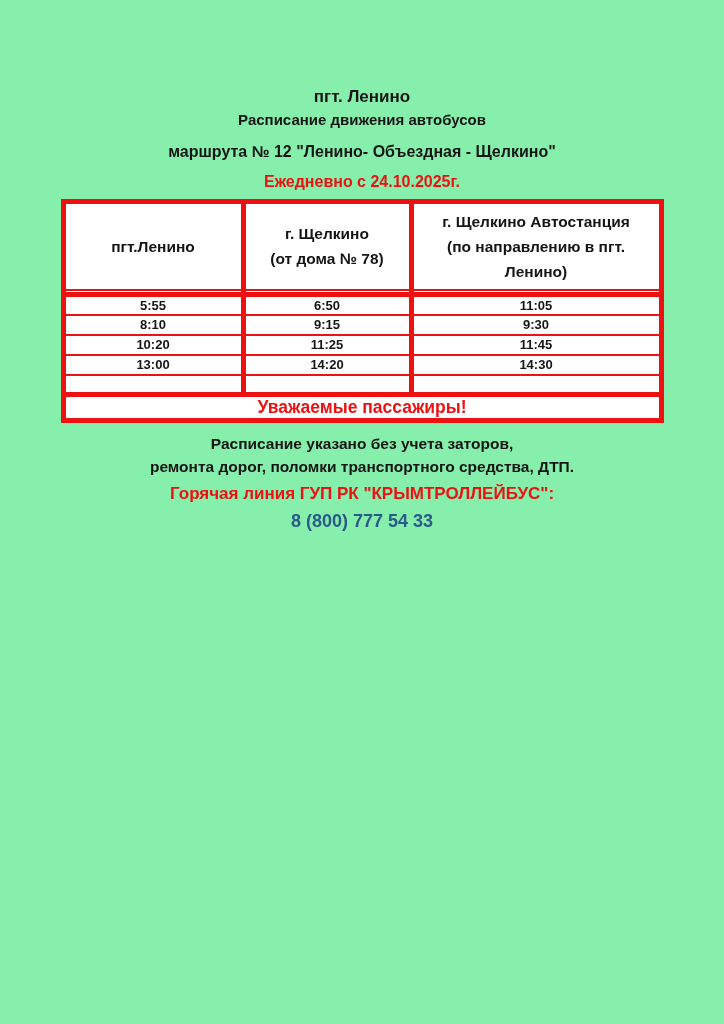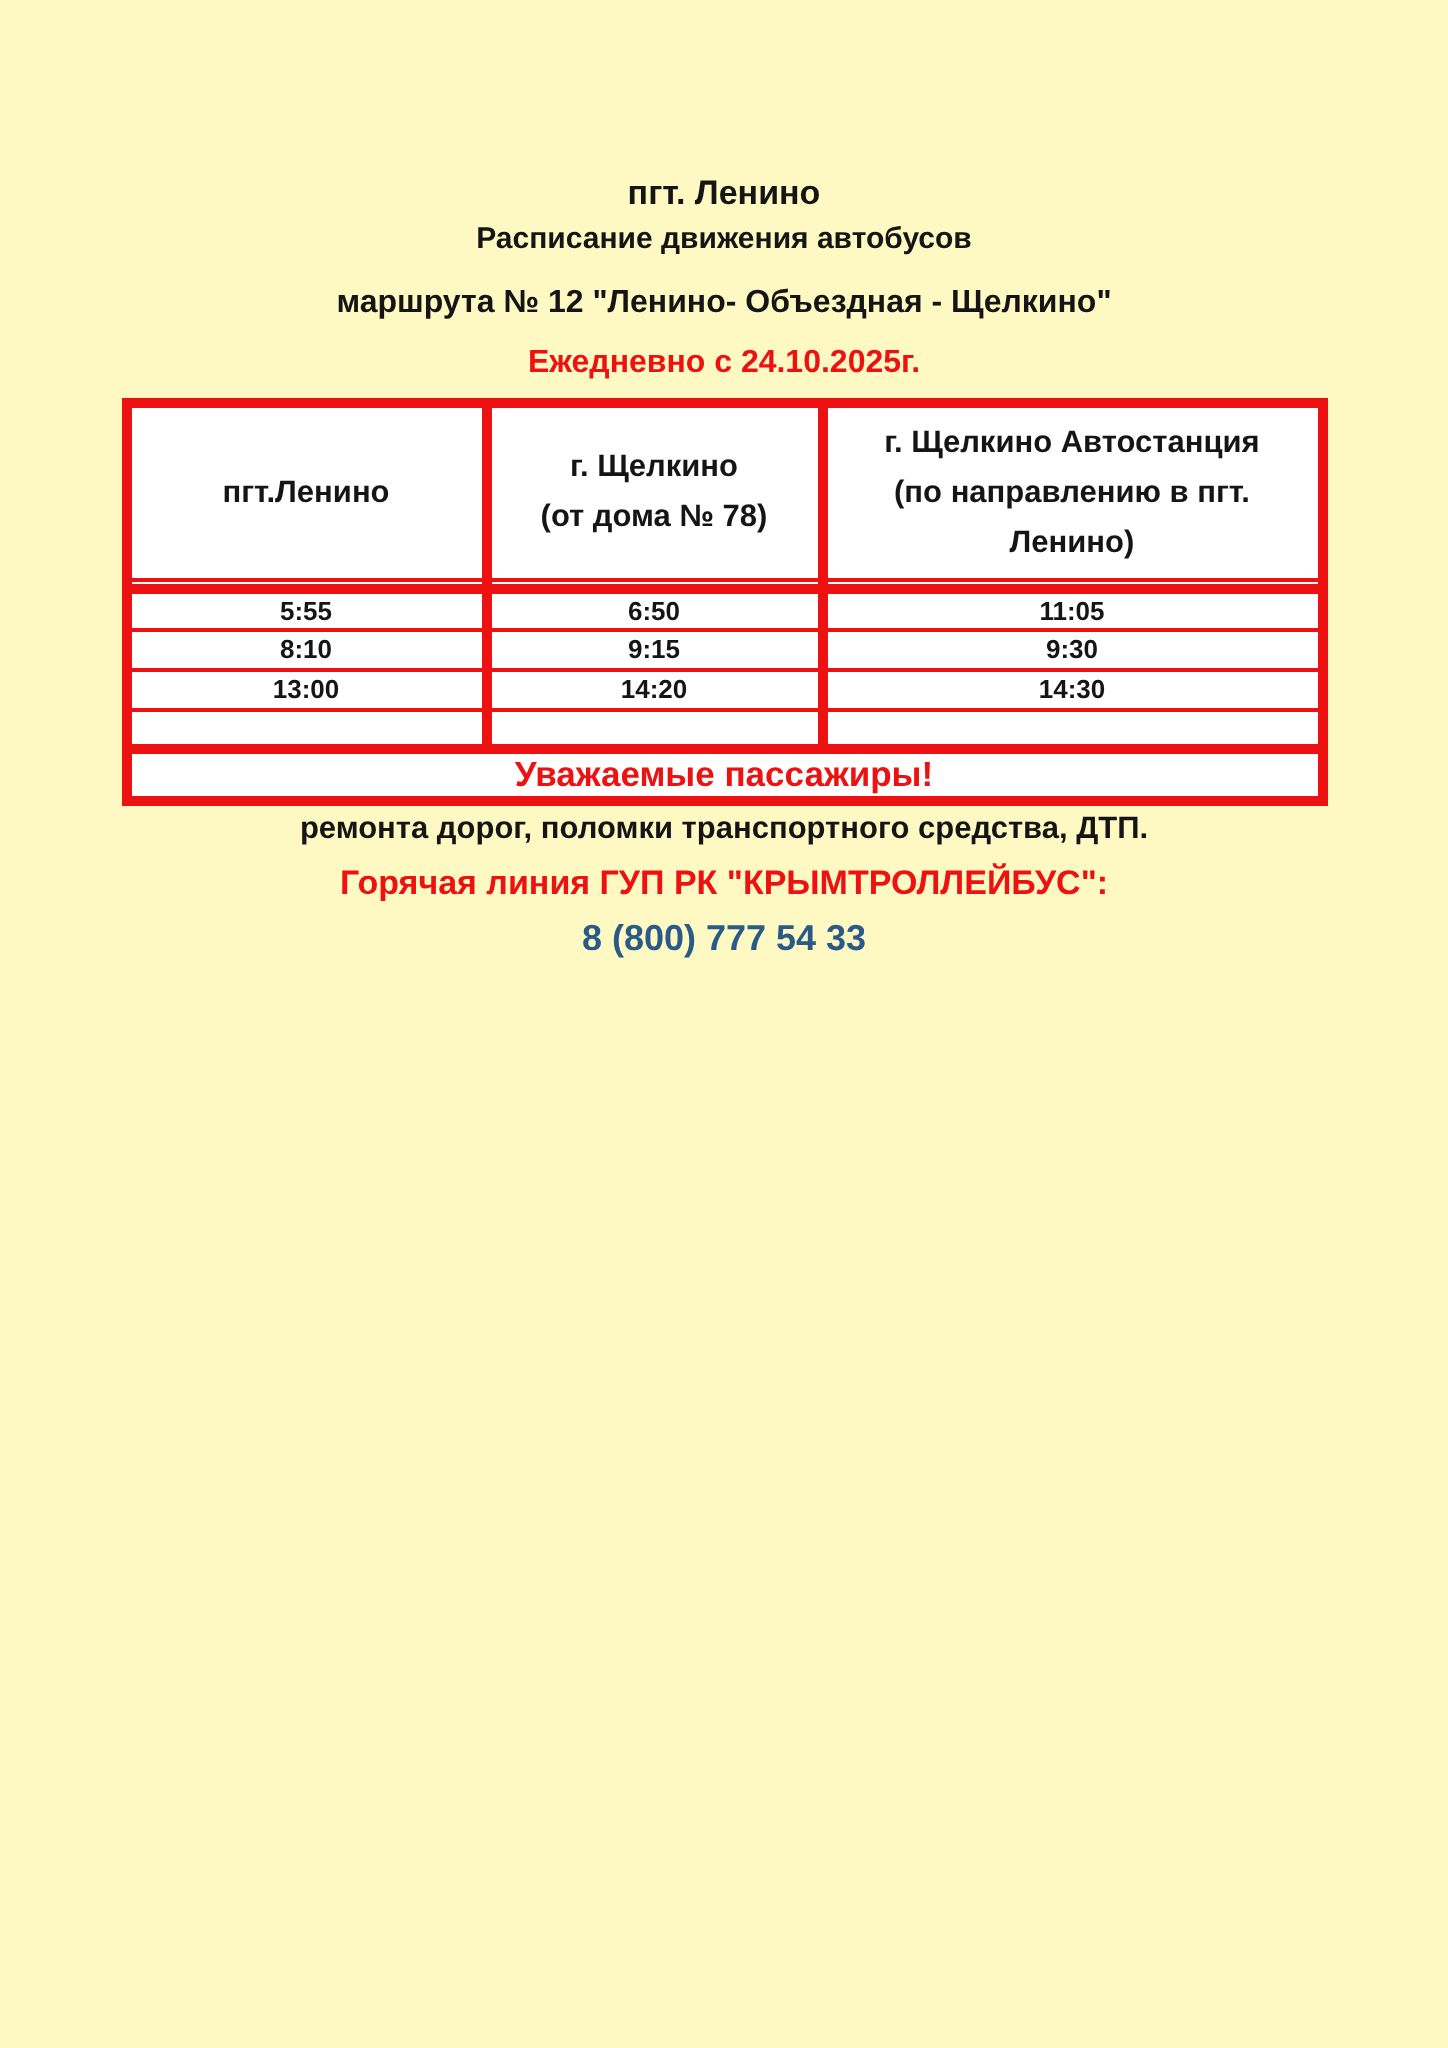--- a/index.html
+++ b/index.html
@@ -7,21 +7,21 @@
     --blue:#2a5a88;
     --ink:#151515;
   }
   *{margin:0;padding:0;box-sizing:border-box;}
   html,body{background:#ffffff;}
   .page{
     position:relative;
     width:724px;
     height:1024px;
     margin:0 auto;
-    background:#fef9c3;
+    background:#86efac;
     font-family:"Liberation Sans", sans-serif;
     font-weight:bold;
     color:var(--ink);
     padding-top:87px;
     text-align:center;
     overflow:hidden;
   }
   .t-city{font-size:17px;line-height:20px;}
   .t-doc{font-size:15px;line-height:18px;margin-top:4px;}
   .t-route{font-size:16px;line-height:19px;margin-top:13px;}
@@ -120,34 +120,40 @@
         <td class="time-cell">5:55</td>
         <td class="time-cell">6:50</td>
         <td class="time-cell">11:05</td>
       </tr>
       <tr>
         <td class="time-cell">8:10</td>
         <td class="time-cell">9:15</td>
         <td class="time-cell">9:30</td>
       </tr>
       <tr>
+        <td class="time-cell">10:20</td>
+        <td class="time-cell">11:25</td>
+        <td class="time-cell">11:45</td>
+      </tr>
+      <tr>
         <td class="time-cell">13:00</td>
         <td class="time-cell">14:20</td>
         <td class="time-cell">14:30</td>
       </tr>
 
       <tr>
         <td class="time-cell"></td>
         <td class="time-cell"></td>
         <td class="time-cell"></td>
       </tr>
 
       <tr class="notice-row">
         <td colspan="3">Уважаемые пассажиры!</td>
       </tr>
     </tbody>
   </table>
 
+  <div class="note note-first">Расписание указано без учета заторов,</div>
   <div class="note">ремонта дорог, поломки транспортного средства, ДТП.</div>
   <div class="hotline">Горячая линия ГУП РК "КРЫМТРОЛЛЕЙБУС":</div>
   <div class="phone">8 (800) 777 54 33</div>
 
 </div>
 
 </body></html>

